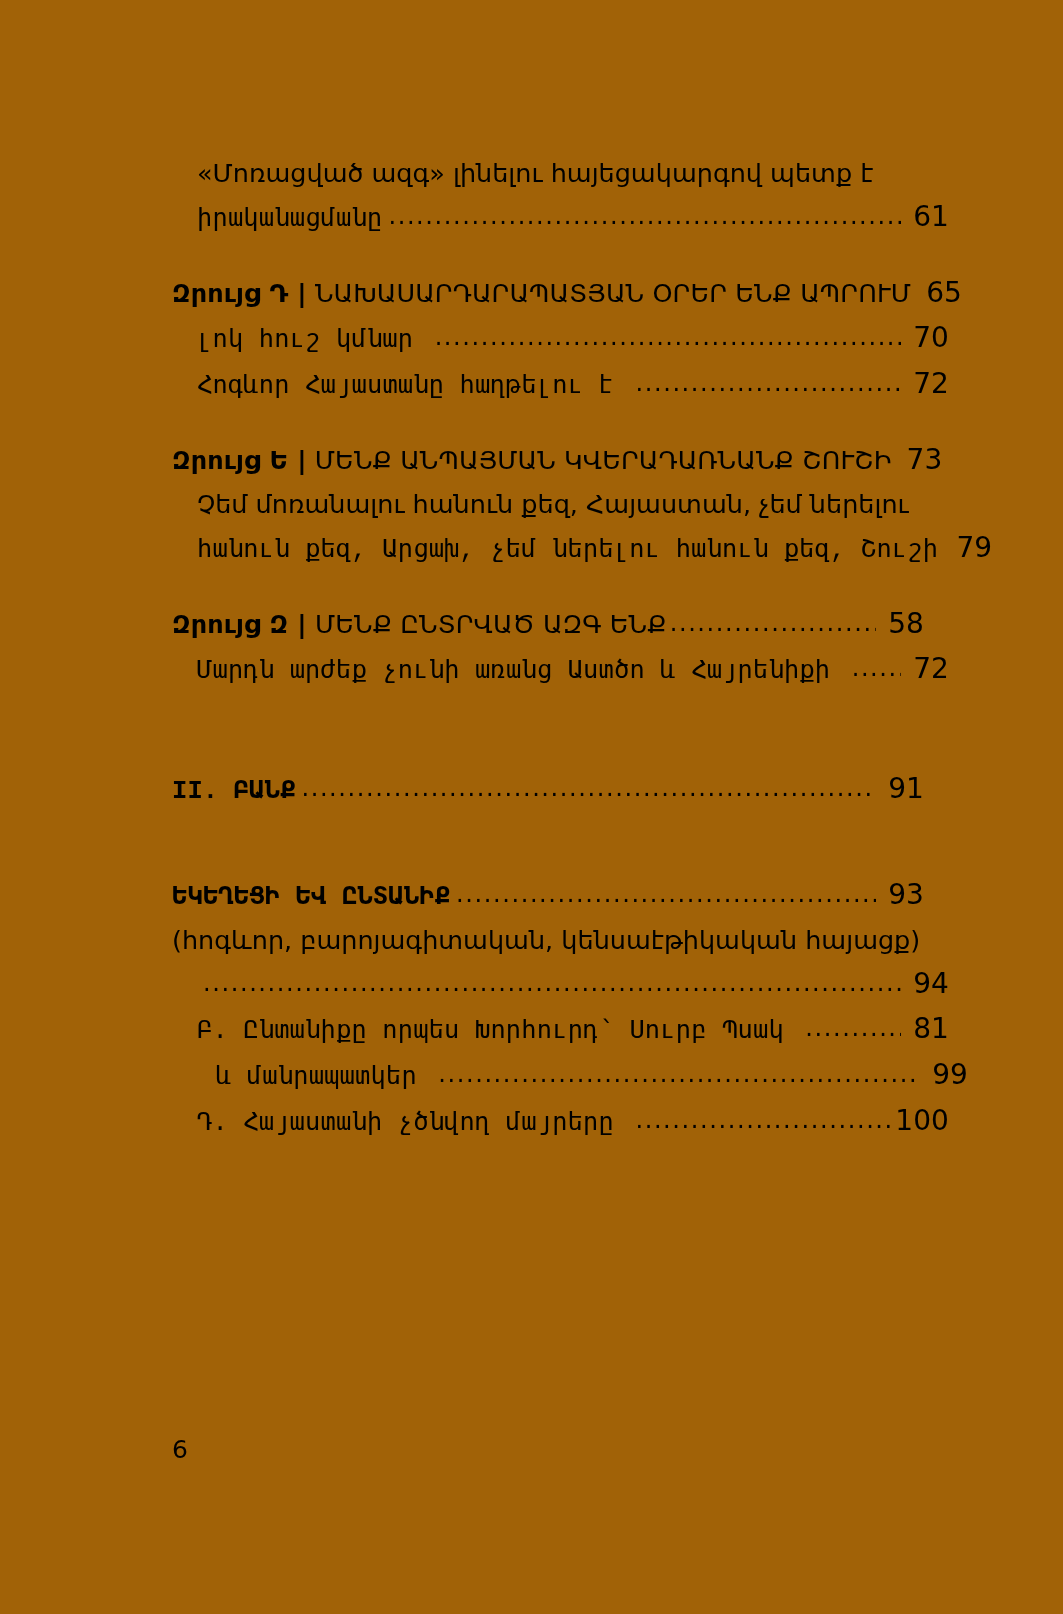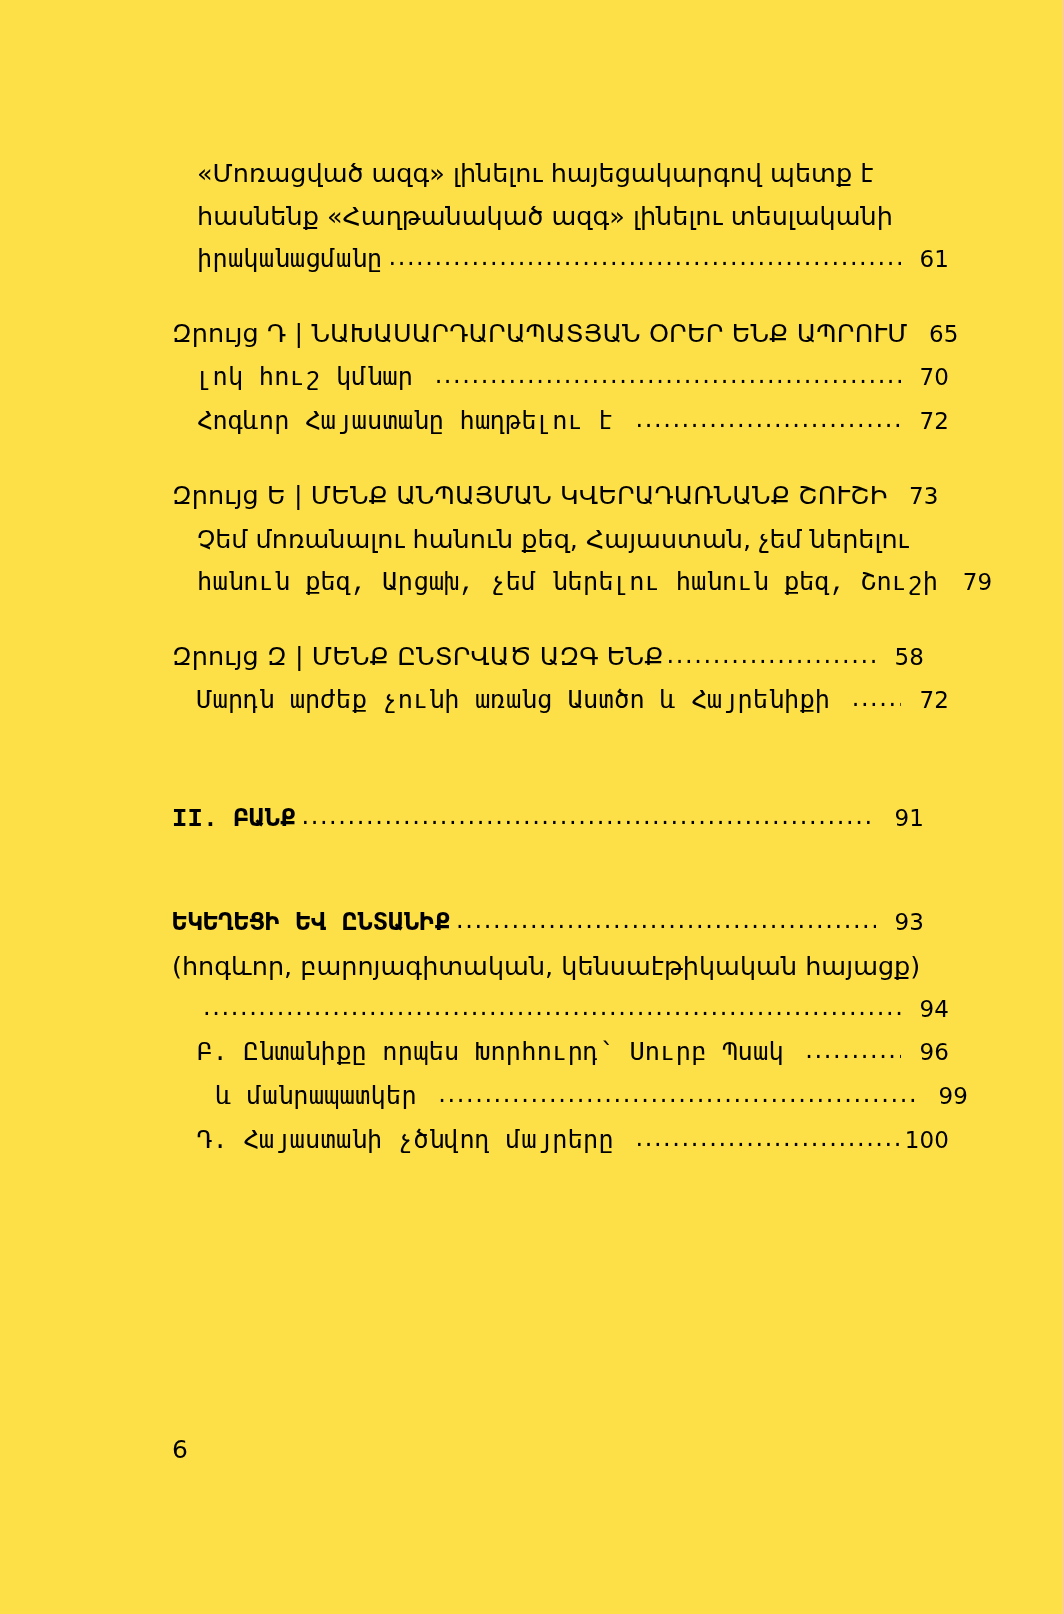--- a/index.html
+++ b/index.html
@@ -14,21 +14,21 @@
     font-family: "DejaVu Sans", sans-serif;
     color: #000000;
     overflow: hidden;
   }
 
   .page {
     position: absolute;
     left: 0; top: 0;
     width: 1063px;
     height: 1614px;
-    background: #fde047;
+    background: #a16207;
   }
 
   .toc {
     position: absolute;
     left: 172px;
     top: 152px;
     width: 752px;
   }
 
   
@@ -52,21 +52,21 @@
     margin: 0 4px 0 6px;
     color: #000;
     font-size: 24px;
     letter-spacing: 1.6px;
     transform: translateY(-2px);
   }
   .row .pg {
     flex: 0 0 auto;
     text-align: right;
     min-width: 44px;
-    font-size: 23px;
+    font-size: 28px;
   }
 
   
   .line {
     font-size: 25.5px;
     line-height: 43px;
     white-space: pre;
   }
 
   
@@ -75,21 +75,21 @@
   .ind3 { margin-left: 44px; }
 
   .blockgap { height: 30px; }
   .biggap   { height: 60px; }
   .hugegap  { height: 74px; }
 
   .bold { font-weight: bold; }
 
   
   .chap .pre {
-    font-weight: normal;
+    font-weight: bold;
     white-space: pre;
   }
   .chap .title {
     white-space: pre;
   }
   .chap .leader { letter-spacing: 1.6px; margin-left: 3px; }
 
   .folio {
     position: absolute;
     left: 172px;
@@ -100,21 +100,20 @@
 </style>
 </head>
 <body>
 
 <div class="page">
 
   <div class="toc">
 
     <div>
       <div class="line ind1">«Մոռացված ազգ» լինելու հայեցակարգով պետք է</div>
-      <div class="line ind1">հասնենք «Հաղթանակած ազգ» լինելու տեսլականի</div>
       <div class="row ind1">
         <span class="txt">իրականացմանը</span>
         <span class="leader">...........................................................................................................................................................................</span>
         <span class="pg">61</span>
       </div>
     </div>
 
     <div class="blockgap"></div>
 
     <div>
@@ -188,21 +187,21 @@
       <div class="line">(հոգևոր, բարոյագիտական, կենսաէթիկական հայացք)</div>
 
       <div class="row ind2">
         <span class="leader">...........................................................................................................................................................................</span>
         <span class="pg">94</span>
       </div>
 
       <div class="row ind2">
         <span class="txt">Բ. Ընտանիքը որպես Խորհուրդ՝ Սուրբ Պսակ </span>
         <span class="leader">...........................................................................................................................................................................</span>
-        <span class="pg">96</span>
+        <span class="pg">81</span>
       </div>
 
       <div class="row ind3">
         <span class="txt">և մանրապատկեր </span>
         <span class="leader">...........................................................................................................................................................................</span>
         <span class="pg">99</span>
       </div>
 
       <div class="row ind2">
         <span class="txt">Դ. Հայաստանի չծնվող մայրերը </span>

